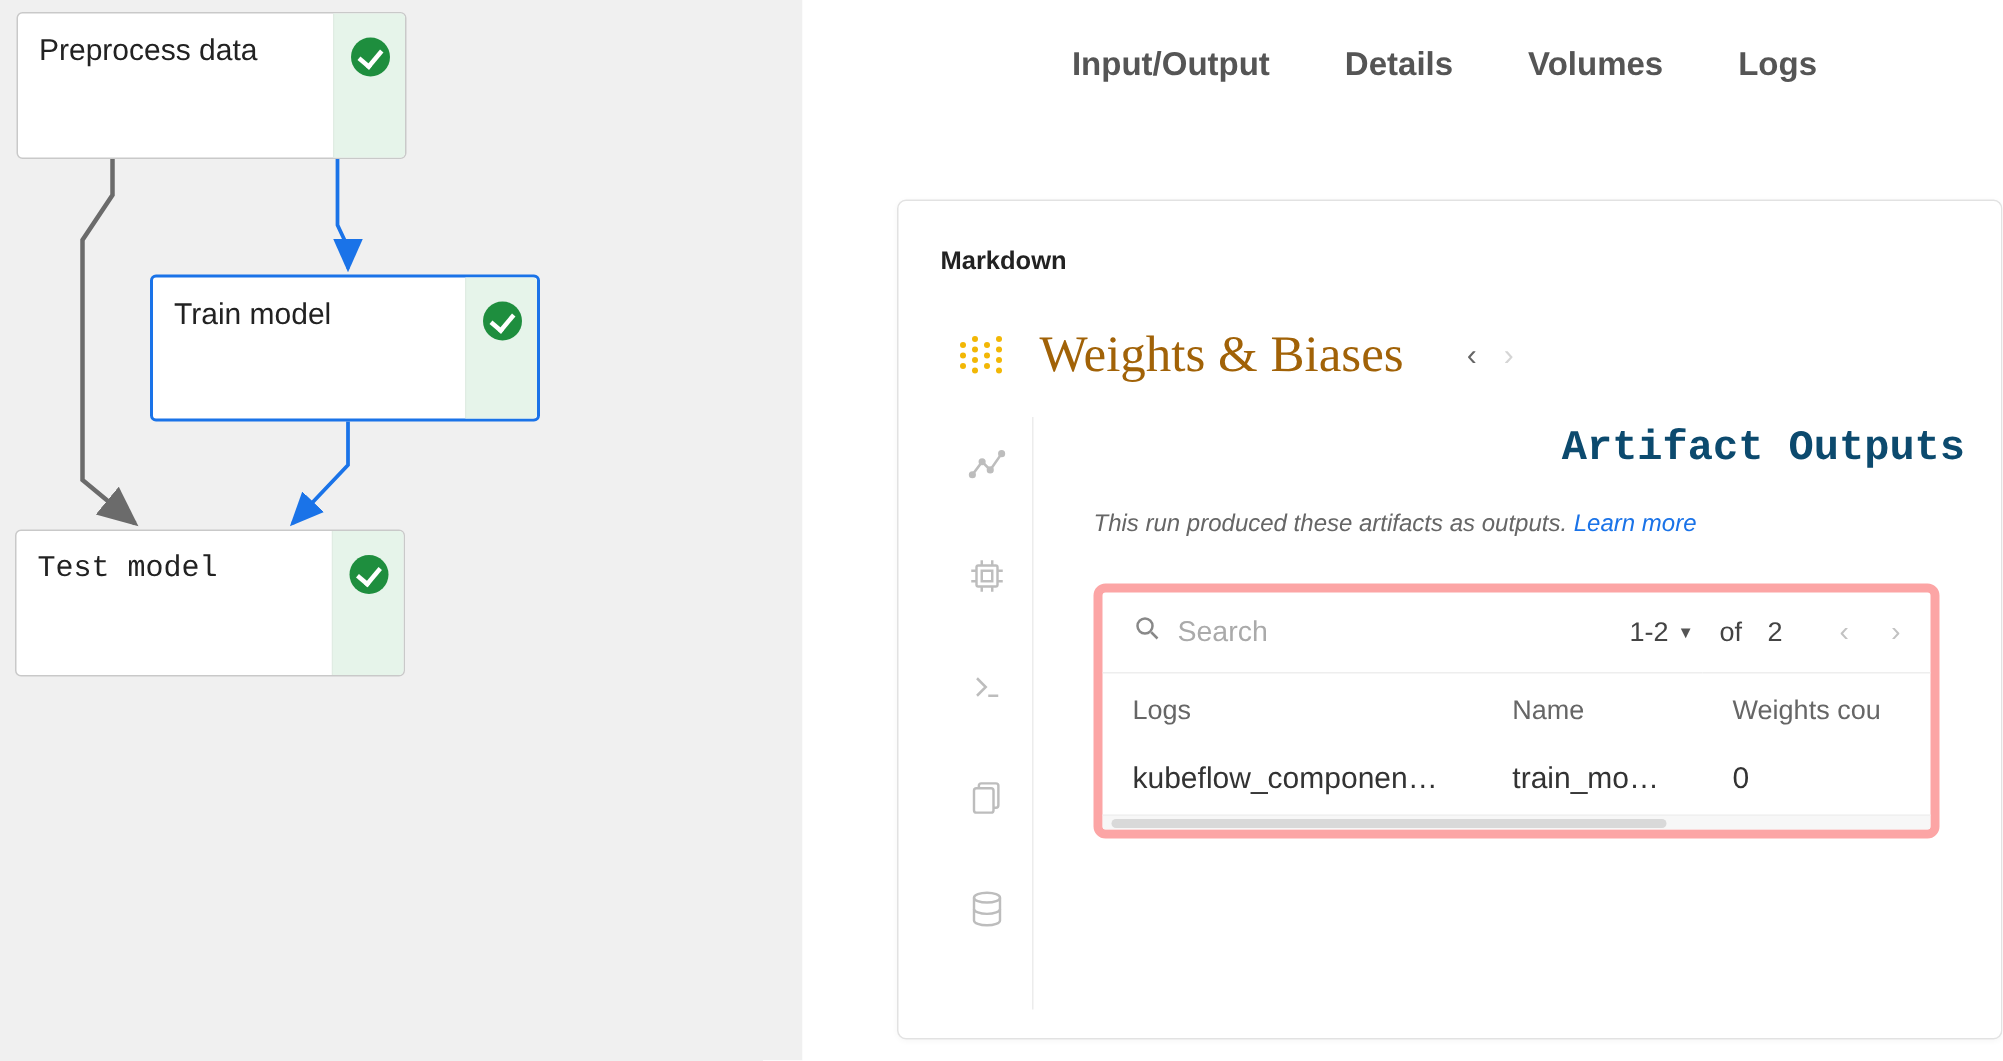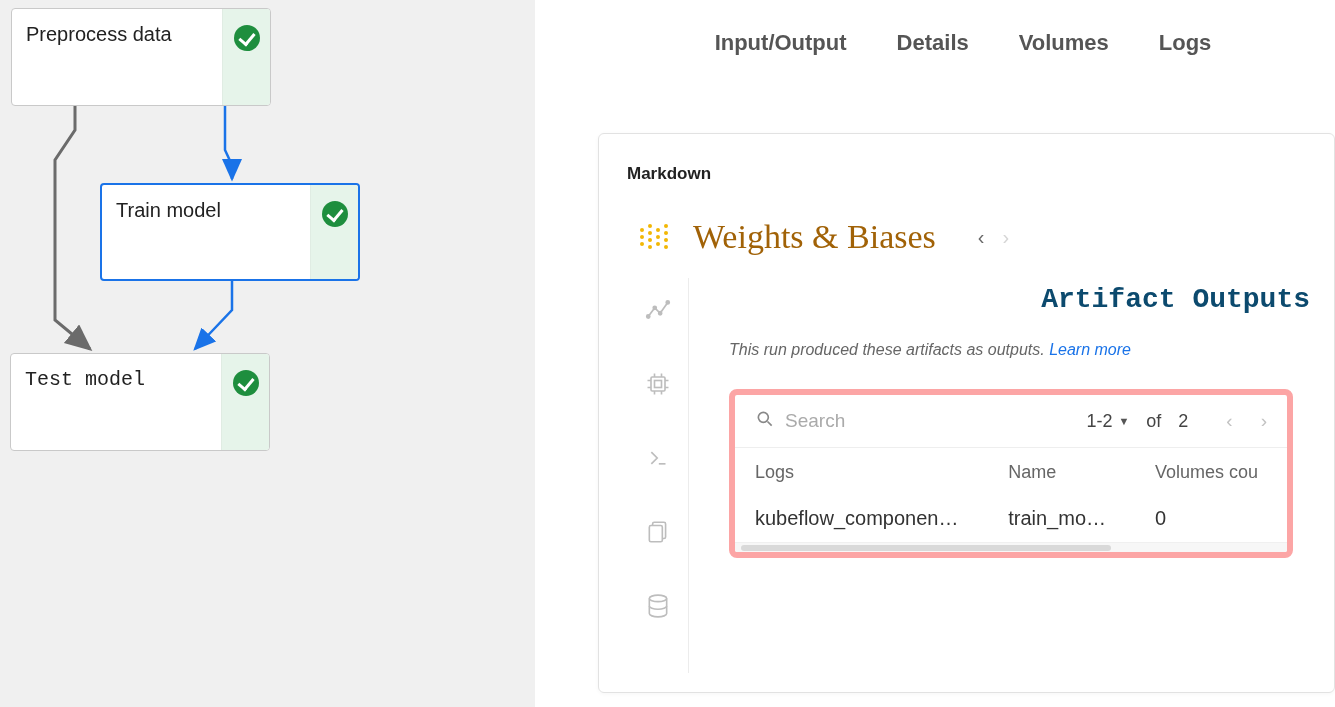--- a/index.html
+++ b/index.html
@@ -419,21 +419,21 @@
                 <span>‹</span>
                 <span>›</span>
               </div>
             </div>
 
             <table class="arts">
               <thead>
                 <tr>
                   <th class="col-type">Logs</th>
                   <th class="col-name">Name</th>
-                  <th class="col-count">Volumes cou</th>
+                  <th class="col-count">Weights cou</th>
                 </tr>
               </thead>
               <tbody>
                 <tr>
                   <td class="col-type">kubeflow_componen…</td>
                   <td class="col-name">train_mo…</td>
                   <td class="col-count">0</td>
                 </tr>
               </tbody>
             </table>

